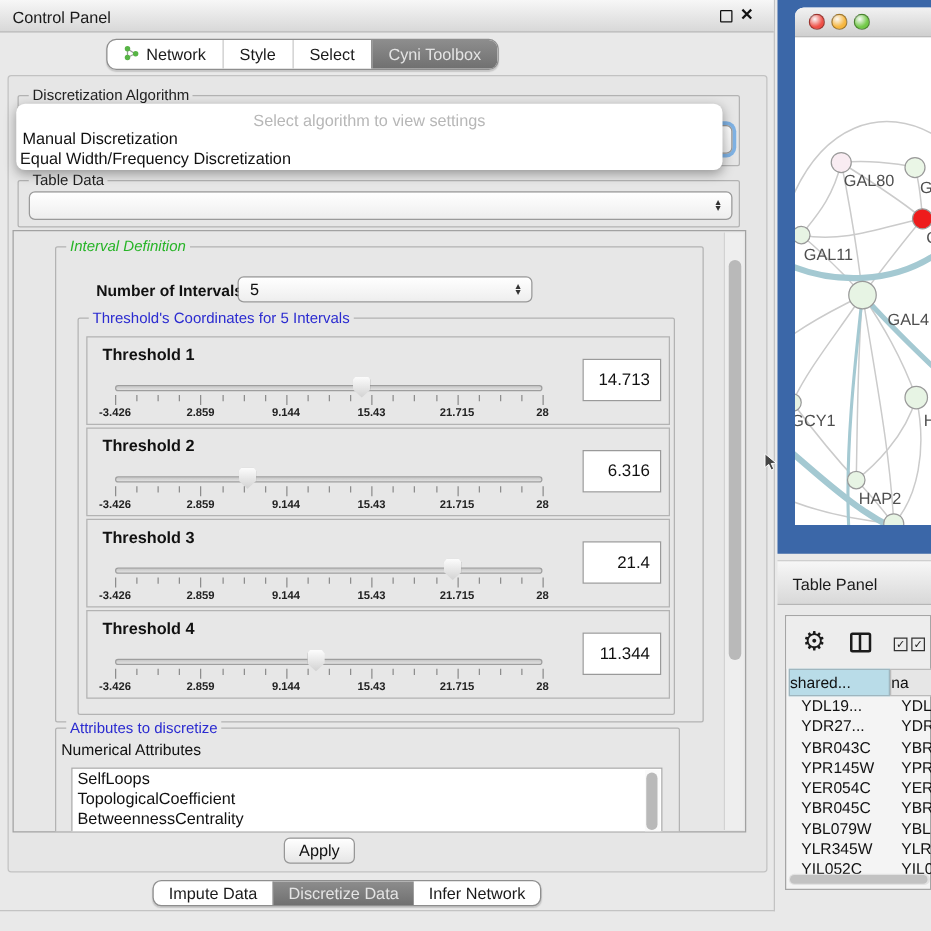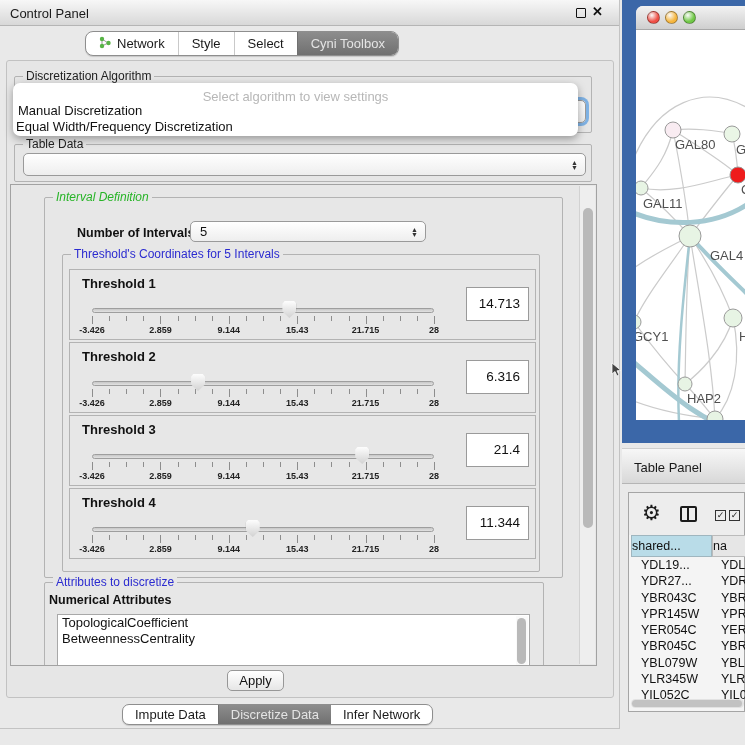--- a/index.html
+++ b/index.html
@@ -321,23 +321,24 @@
                 <span style="left: 80%;">21.715</span>
                 <span style="left: 100%;">28</span>
               </div>
             <div class="valbox">11.344</div>
           </div>
         </div>
       </div>
 
       <div class="group" style="left:33px;top:397px;width:500px;height:95px;background:#e7e7e7;">
         <span class="gtitle blue" style="background:#e7e7e7;">Attributes to discretize</span>
-        <span style="position:absolute;left:4px;top:10px;font-size:12.5px;font-weight:bold;color:#111;">Numerical Attributes</span>
+        <span style="position:absolute;left:4px;top:10px;font-size:12.5px;font-weight:normal;color:#111;">Numerical Attributes</span>
         <div id="attr-list">
           <div>
+              <div class="li">SelfLoops</div>
               <div class="li">TopologicalCoefficient</div>
               <div class="li">BetweennessCentrality</div>
             </div>
           <div id="attr-scroll">
               <div id="attr-thumb"></div>
             </div>
         </div>
       </div>
 
       <div class="vscroll" style="right:1px;top:1px;width:16px;height:478px;">

